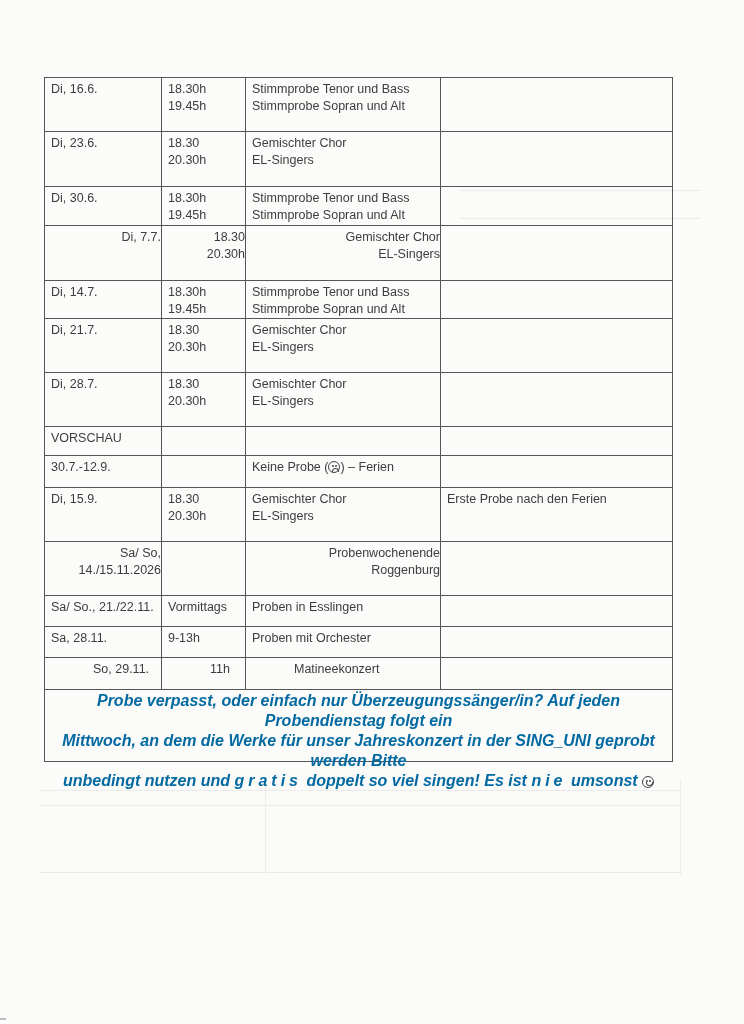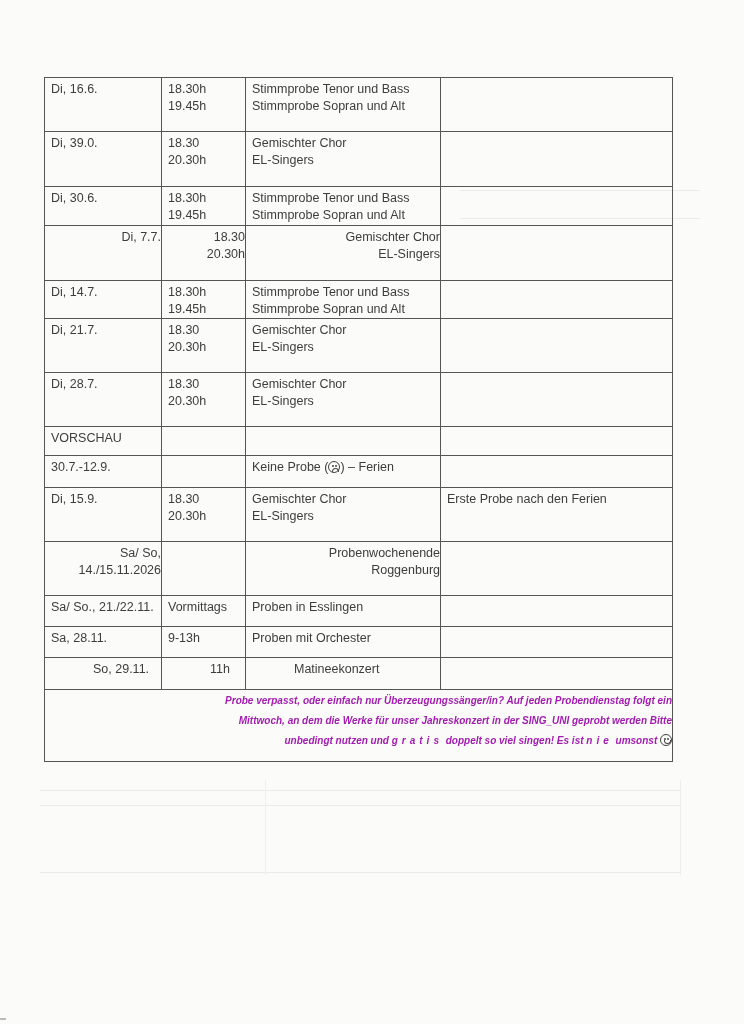--- a/index.html
+++ b/index.html
@@ -38,24 +38,24 @@
   tr.r10 td { height: 50px; margin-top: 25px; }
   tr.r11 td { height: 50px; text-align: right; }
   tr.r12 td { height: 27px; }
   tr.r13 td { height: 27px; }
   tr.r14 td { height: 28px; padding-left: 48px; }
   .line { display: block; }
   .footer {
     position: absolute; left: 44px; top: 674px; width: 627px; height: 87px;
     border: 1.4px solid #555; border-top: none;
     box-sizing: content-box;
-    text-align: right;
+    text-align: center;
     font-style: italic; font-weight: bold;
-    font-size: 10px; line-height: 20px;
-    color: #a21caf;
+    font-size: 16px; line-height: 20px;
+    color: #0369a1;
     padding-top: 0;
   }
   .footer .inner { padding-top: 17px; }
   .spaced { letter-spacing: 4px; }
   .icon-face {
     display: inline-block; width: 12px; height: 12px; border-radius: 50%;
     border: 1.3px solid #444; position: relative; vertical-align: -2px;
     box-sizing: border-box;
   }
   .icon-face .e1, .icon-face .e2 {
@@ -95,21 +95,21 @@
           <span class="line">18.30h</span>
           <span class="line">19.45h</span>
         </td>
       <td>
           <span class="line">Stimmprobe Tenor und Bass</span>
           <span class="line">Stimmprobe Sopran und Alt</span>
         </td>
       <td></td>
     </tr>
     <tr class="r2">
-      <td>Di, 39.0.</td>
+      <td>Di, 23.6.</td>
       <td>
           <span class="line">18.30</span>
           <span class="line">20.30h</span>
         </td>
       <td>
           <span class="line">Gemischter Chor</span>
           <span class="line">EL-Singers</span>
         </td>
       <td></td>
     </tr>

